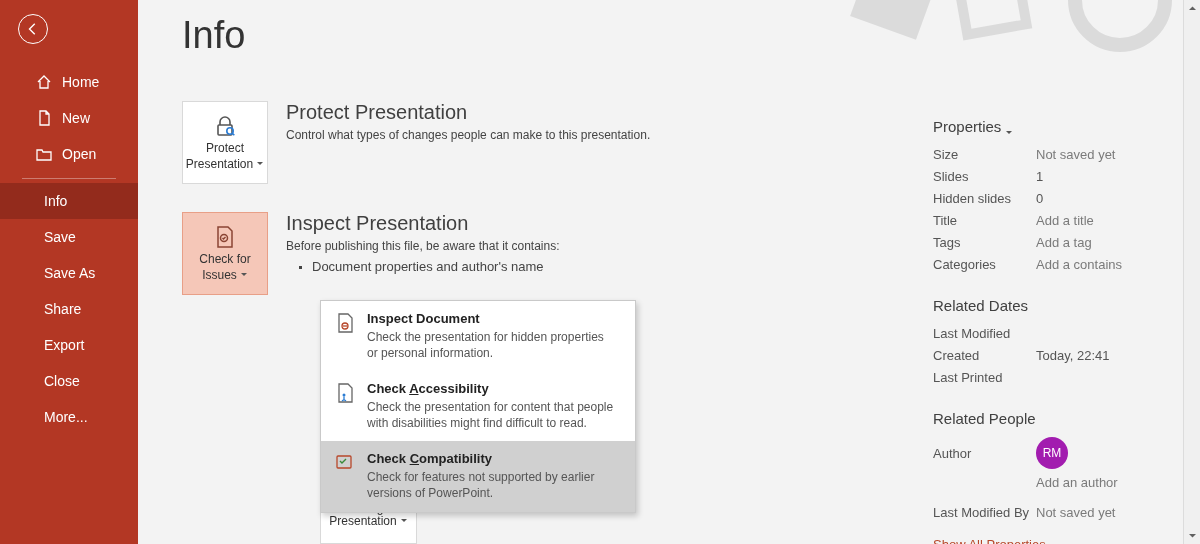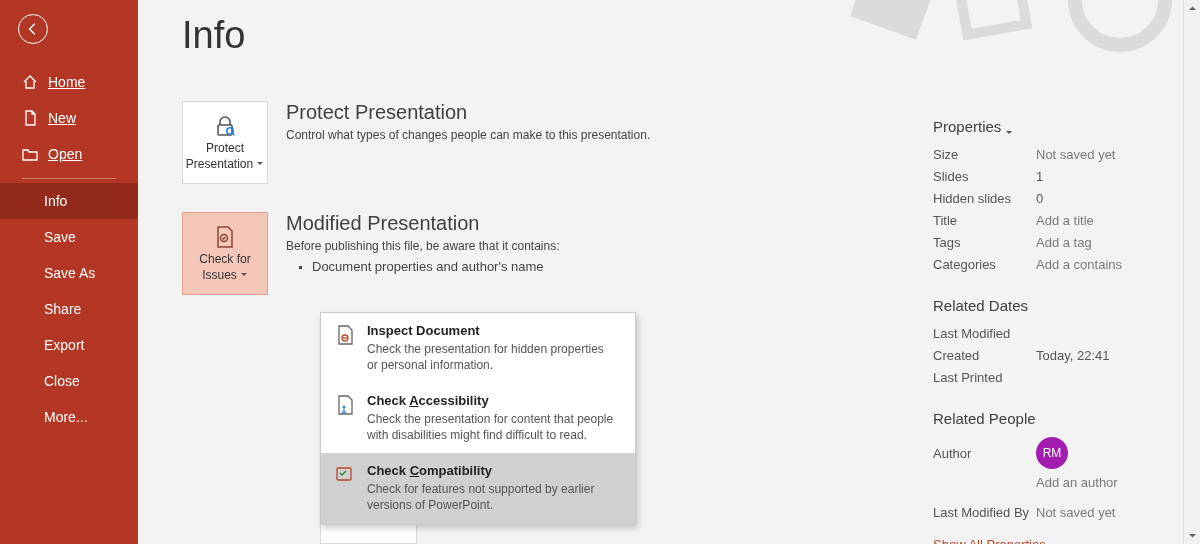--- a/index.html
+++ b/index.html
@@ -5,21 +5,21 @@
   * { box-sizing: border-box; margin: 0; padding: 0; font-family: "Segoe UI", Arial, sans-serif; }
   html, body { width: 1200px; height: 544px; overflow: hidden; background: #f3f3f3; }
   .root { display: flex; width: 100%; height: 100%; }
 
   
   .sidebar { width: 138px; background: #b33724; color: #fff; display: flex; flex-direction: column; padding-top: 14px; }
   .back-circle { width: 30px; height: 30px; border: 1.5px solid #fff; border-radius: 50%; margin-left: 18px; display:flex; align-items:center; justify-content:center; cursor:pointer; }
   .back-circle svg { width: 14px; height: 14px; fill:#fff;}
   .side-group { margin-top: 20px; }
   .side-item { display:flex; align-items:center; gap:10px; padding: 10px 0 10px 22px; font-size: 14px; cursor:pointer; }
-  .side-item.icon-only { padding-left: 22px; text-decoration: underline; }
+  .side-item.icon-only { padding-left: 36px; }
   .side-item .icon { width:16px; height:16px; display:inline-flex; align-items:center; justify-content:center; }
   .side-item .icon svg { width:16px; height:16px; fill:none; stroke:#fff; stroke-width:1.3; }
   .side-divider { border-top:1px solid rgba(255,255,255,0.35); margin: 6px 22px 4px 22px; }
   .side-item.active { background:#932b1c; }
   .side-sub .side-item { padding: 10px 0 10px 44px; }
 
   
   .main { flex:1; position:relative; overflow:hidden; background:#f3f3f3; }
   .main-inner { padding: 14px 0 0 44px; width: 100%; height: 100%; position:relative; }
 
@@ -41,21 +41,21 @@
   .prop-heading { font-size:15px; color:#404040; margin-bottom: 8px; display:flex; align-items:center; gap:4px; cursor:pointer;}
   .prop-row { display:flex; align-items:center; height:22px; }
   .prop-label { width:103px; color:#555; }
   .prop-val { color:#555; }
   .prop-val.muted { color:#7a7a7a; }
   .prop-section-heading { font-size:15px; color:#404040; margin: 22px 0 8px; }
   .avatar { width:32px; height:32px; border-radius:50%; background:#a21caf; color:#fff; display:flex; align-items:center; justify-content:center; font-size:12px; font-weight:500; }
   .link { color:#b7472a; cursor:pointer; margin-top: 14px; font-size:13px;}
 
   
-  .dropdown { position:absolute; left:182px; top:312px; width:316px; background:#fff; border:1px solid #c9c9c9; box-shadow: 2px 3px 6px rgba(0,0,0,0.2); }
+  .dropdown { position:absolute; left:182px; top:300px; width:316px; background:#fff; border:1px solid #c9c9c9; box-shadow: 2px 3px 6px rgba(0,0,0,0.2); }
   .dd-item { display:flex; gap:12px; padding:10px 12px 10px 14px; cursor:pointer; }
   .dd-item.hover { background:#d0d0d0; }
   .dd-icon { width:20px; height:20px; flex-shrink:0; margin-top:2px;}
   .dd-title { font-size:13px; font-weight:600; color:#222; }
   .dd-desc { font-size:12px; color:#555; line-height:1.3; max-width:250px; margin-top:4px;}
   .ul { text-decoration: underline; }
 
   
   .manage-tile { position:absolute; left:182px; top:500px; width:97px; height:44px; border:1px solid #d9d9d9; border-top:none; background:#fff; display:flex; flex-direction:column; align-items:center; justify-content:flex-start; font-size:12px; color:#333; text-align:center; padding-top:2px; cursor:pointer;}
 
@@ -188,21 +188,21 @@
               <span>Check for</span>
             </div>
           <div class="tile-line">
               <span>Issues</span>
               <span class="caret-s"><svg viewBox="0 0 8 8">
                   <path d="M1 2 l3 3 l3 -3"></path>
                 </svg></span>
             </div>
         </div>
         <div>
-          <div class="section-heading">Modified Presentation</div>
+          <div class="section-heading">Inspect Presentation</div>
           <div class="section-body">Before publishing this file, be aware that it contains:</div>
           <ul class="bullets">
             <li>Document properties and author's name</li>
           </ul>
         </div>
       </div>
 
       <div class="prop-col">
         <div class="prop-heading">
           <span>Properties</span>

